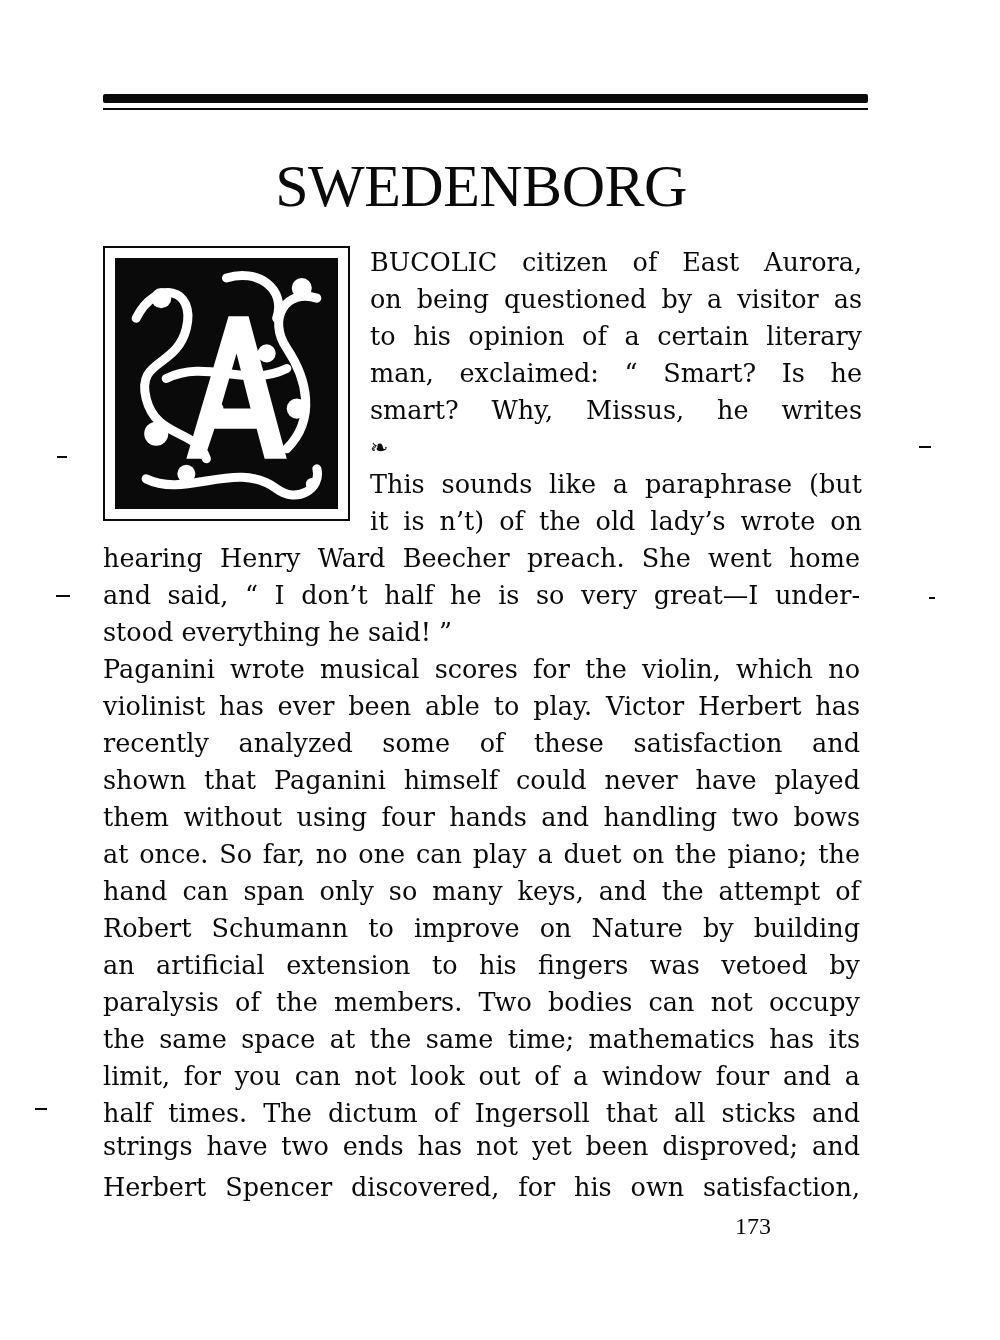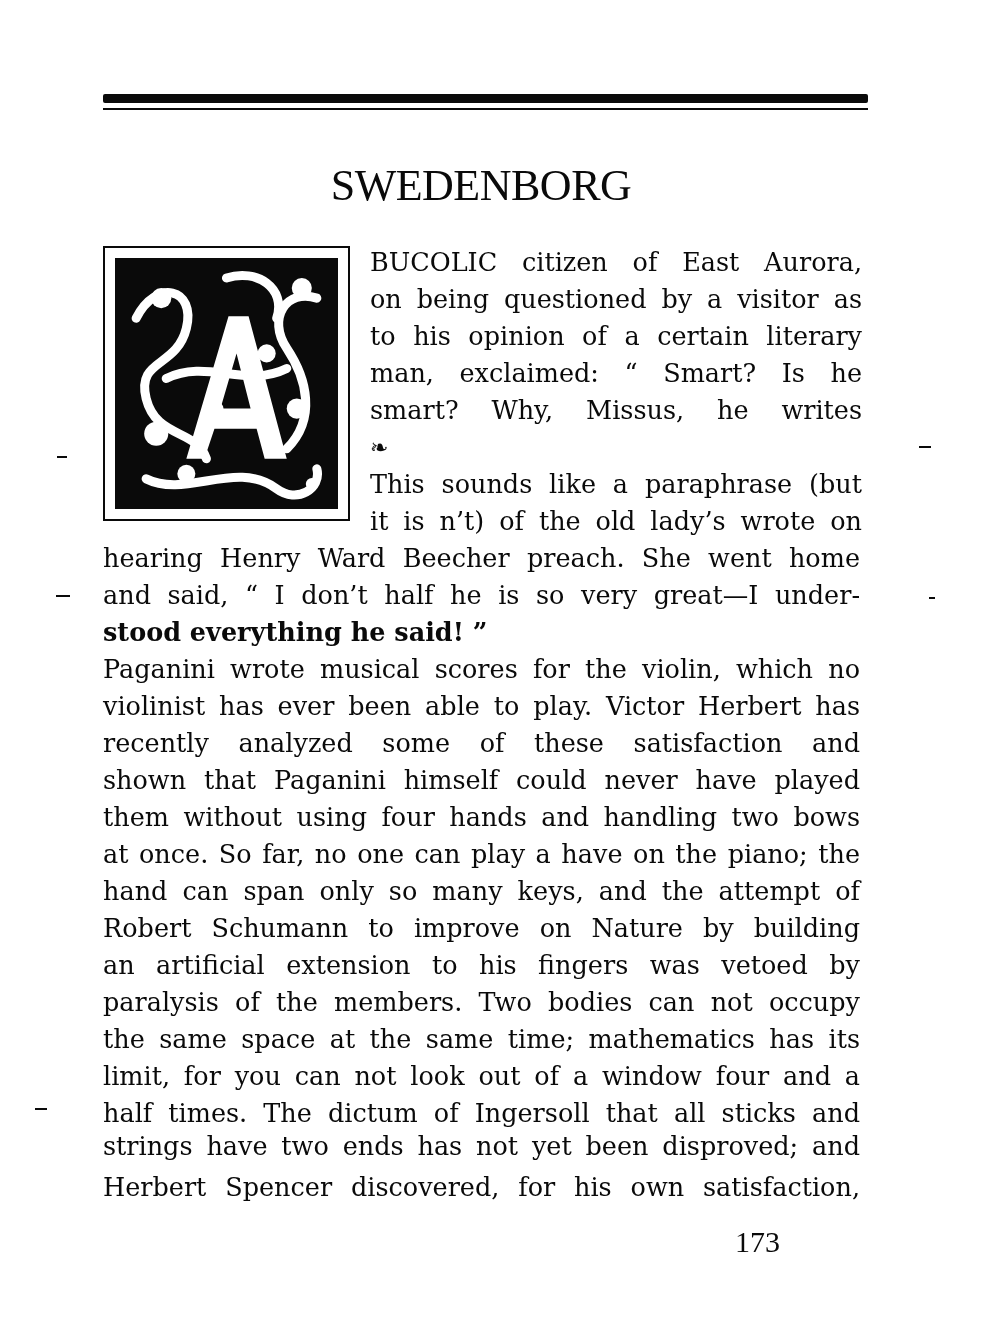--- a/index.html
+++ b/index.html
@@ -1,31 +1,31 @@
 <!DOCTYPE html>
 <html><head>
 <meta charset="utf-8">
 <style>
   html, body { margin: 0; padding: 0; background: #ffffff; }
   body { width: 1000px; height: 1340px; position: relative; overflow: hidden; color: #0a0a0a; }
   .page { position: absolute; left: 0; top: 0; width: 1000px; height: 1340px; }
   .rule-thick { position: absolute; left: 103px; top: 94px; width: 765px; height: 9px; background: #0a0a0a; border-radius: 2px; }
   .rule-thin { position: absolute; left: 103px; top: 108px; width: 765px; height: 2px; background: #0a0a0a; }
   .title { position: absolute; left: 0; top: 158px; width: 962px; text-align: center;
-           font-family: "Liberation Serif", serif; font-size: 44px; letter-spacing: -0.5px; line-height: 56px; }
+           font-family: "Liberation Serif", serif; font-size: 60px; letter-spacing: -0.5px; line-height: 56px; }
   .dropcap { position: absolute; left: 103px; top: 246px; width: 243px; height: 271px; border: 2px solid #0a0a0a; background: #fff; }
   .dropcap-inner { position: absolute; left: 10px; top: 10px; right: 10px; bottom: 10px; background: #0a0a0a; overflow: hidden; }
   .dropcap-inner svg { width: 100%; height: 100%; display: block; }
   .text { font-family: "DejaVu Serif", serif; font-size: 25.5px; line-height: 37px; }
   .line { position: absolute; white-space: nowrap; text-align: justify; text-align-last: justify; }
   .narrow { left: 370px; width: 492px; }
   .wide { left: 103px; width: 757px; }
-  .last { text-align-last: left; font-weight: bold; }
+  .last { text-align-last: left; }
   .fleuron { font-size: 22px; }
-  .pagenum { position: absolute; left: 735px; top: 1208px; font-family: "Liberation Serif", serif; font-size: 30px; line-height: 36px; margin-top: 16px; }
+  .pagenum { position: absolute; left: 735px; top: 1208px; font-family: "Liberation Serif", serif; font-size: 24px; line-height: 36px; }
   .mark { position: absolute; height: 2px; background: #0a0a0a; }
 </style>
 </head>
 <body>
 
 <div class="page">
   <div class="rule-thick"></div>
   <div class="rule-thin"></div>
 
   <div class="title">SWEDENBORG</div>
@@ -68,21 +68,21 @@
     <div class="line narrow" style="top:503px">it is n’t) of the old lady’s wrote on</div>
 
     <div class="line wide" style="top:540px">hearing Henry Ward Beecher preach. She went home</div>
     <div class="line wide" style="top:577px">and said, “ I don’t half he is so very great—I under-</div>
     <div class="line wide last" style="top:614px">stood everything he said! ”</div>
     <div class="line wide" style="top:651px">Paganini wrote musical scores for the violin, which no</div>
     <div class="line wide" style="top:688px">violinist has ever been able to play. Victor Herbert has</div>
     <div class="line wide" style="top:725px">recently analyzed some of these satisfaction and</div>
     <div class="line wide" style="top:762px">shown that Paganini himself could never have played</div>
     <div class="line wide" style="top:799px">them without using four hands and handling two bows</div>
-    <div class="line wide" style="top:836px">at once. So far, no one can play a have on the piano; the</div>
+    <div class="line wide" style="top:836px">at once. So far, no one can play a duet on the piano; the</div>
     <div class="line wide" style="top:873px">hand can span only so many keys, and the attempt of</div>
     <div class="line wide" style="top:910px">Robert Schumann to improve on Nature by building</div>
     <div class="line wide" style="top:947px">an artificial extension to his fingers was vetoed by</div>
     <div class="line wide" style="top:984px">paralysis of the members. Two bodies can not occupy</div>
     <div class="line wide" style="top:1021px">the same space at the same time; mathematics has its</div>
     <div class="line wide" style="top:1058px">limit, for you can not look out of a window four and a</div>
     <div class="line wide" style="top:1095px">half times. The dictum of Ingersoll that all sticks and</div>
     <div class="line wide" style="top:1128px">strings have two ends has not yet been disproved; and</div>
     <div class="line wide" style="top:1169px">Herbert Spencer discovered, for his own satisfaction,</div>
   </div>

